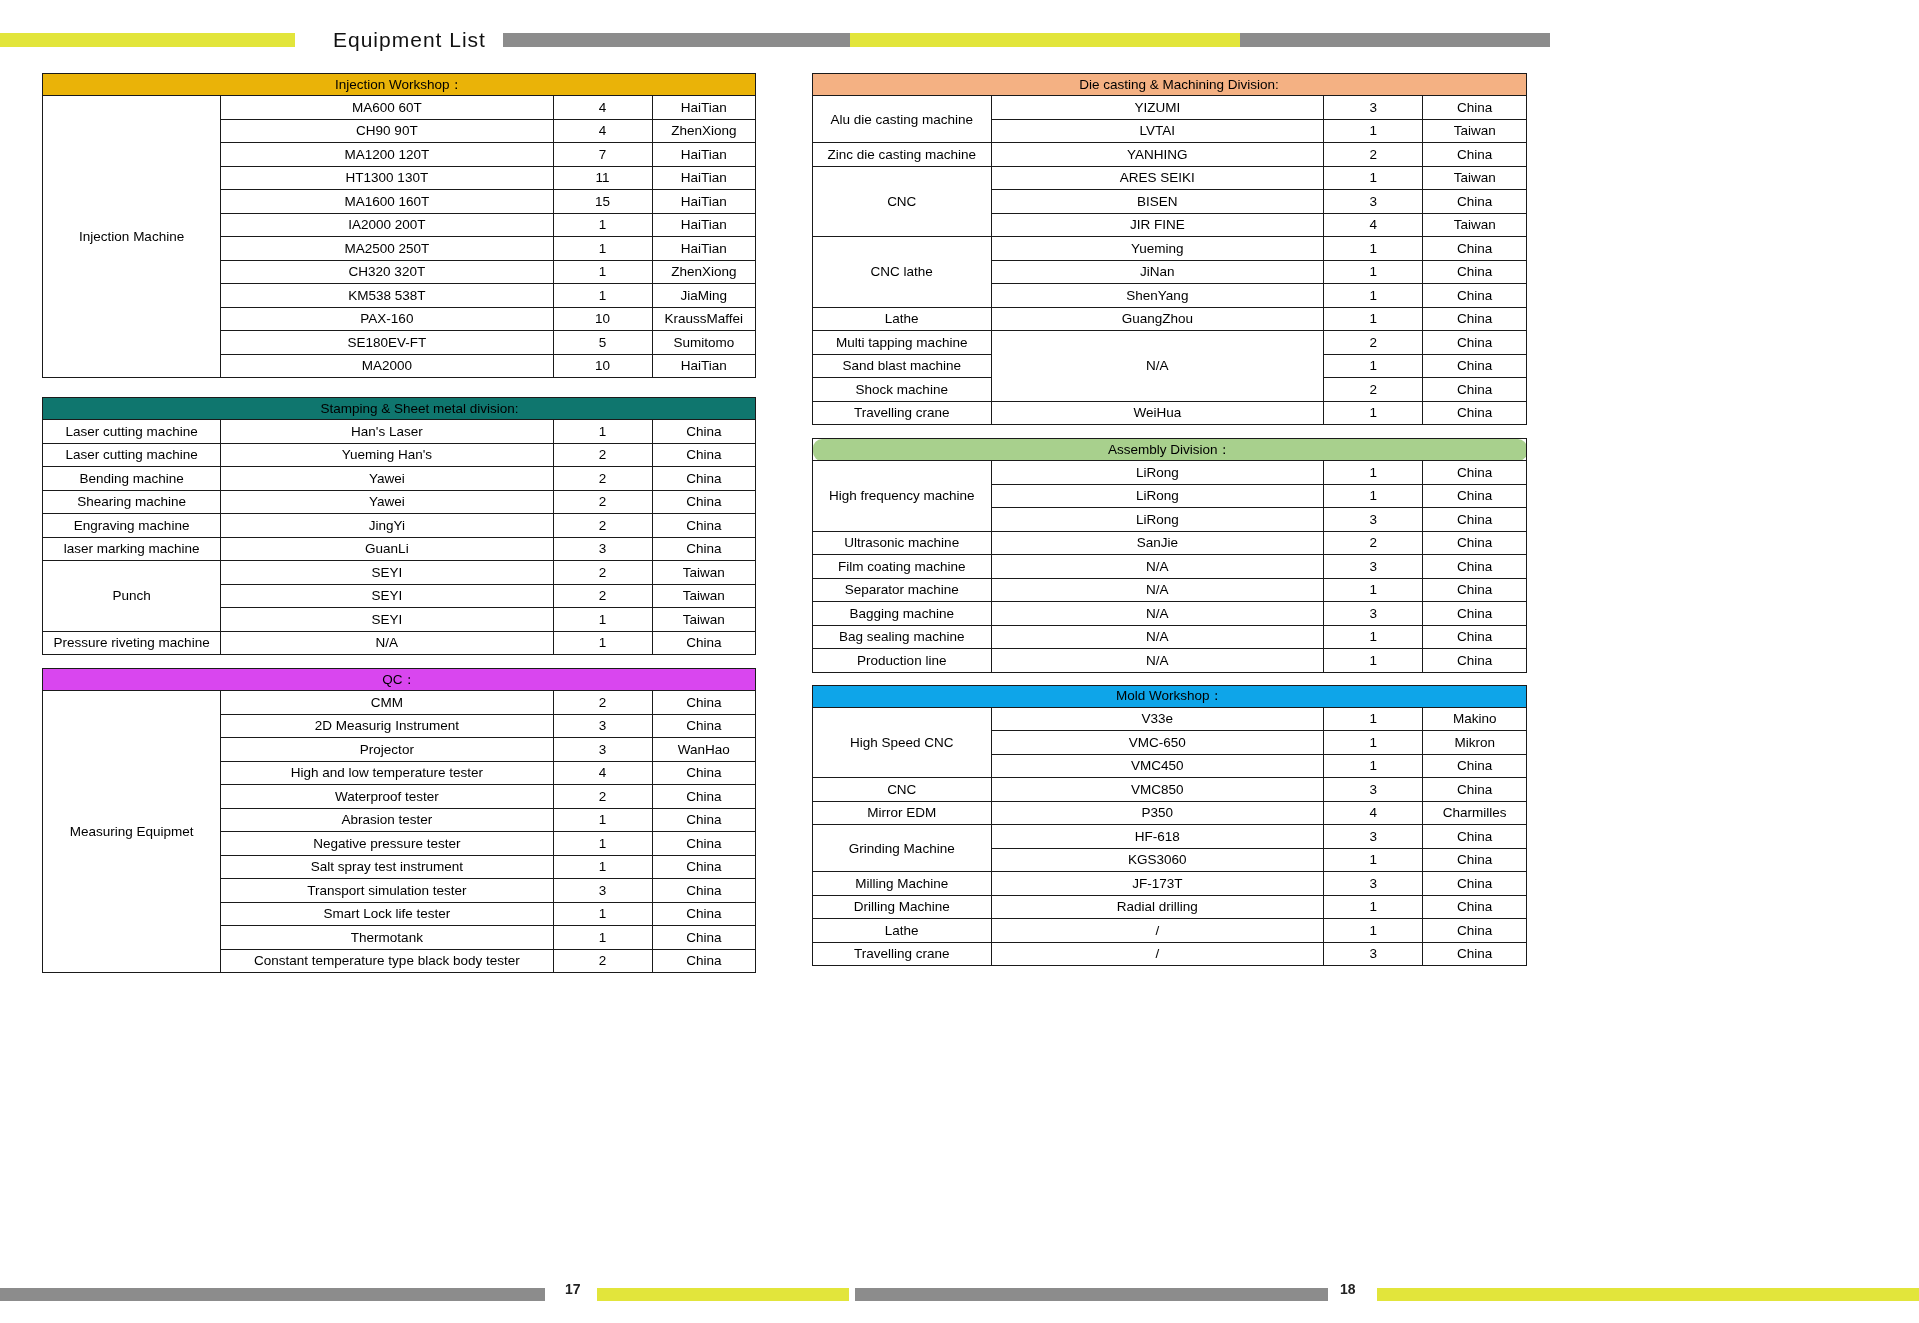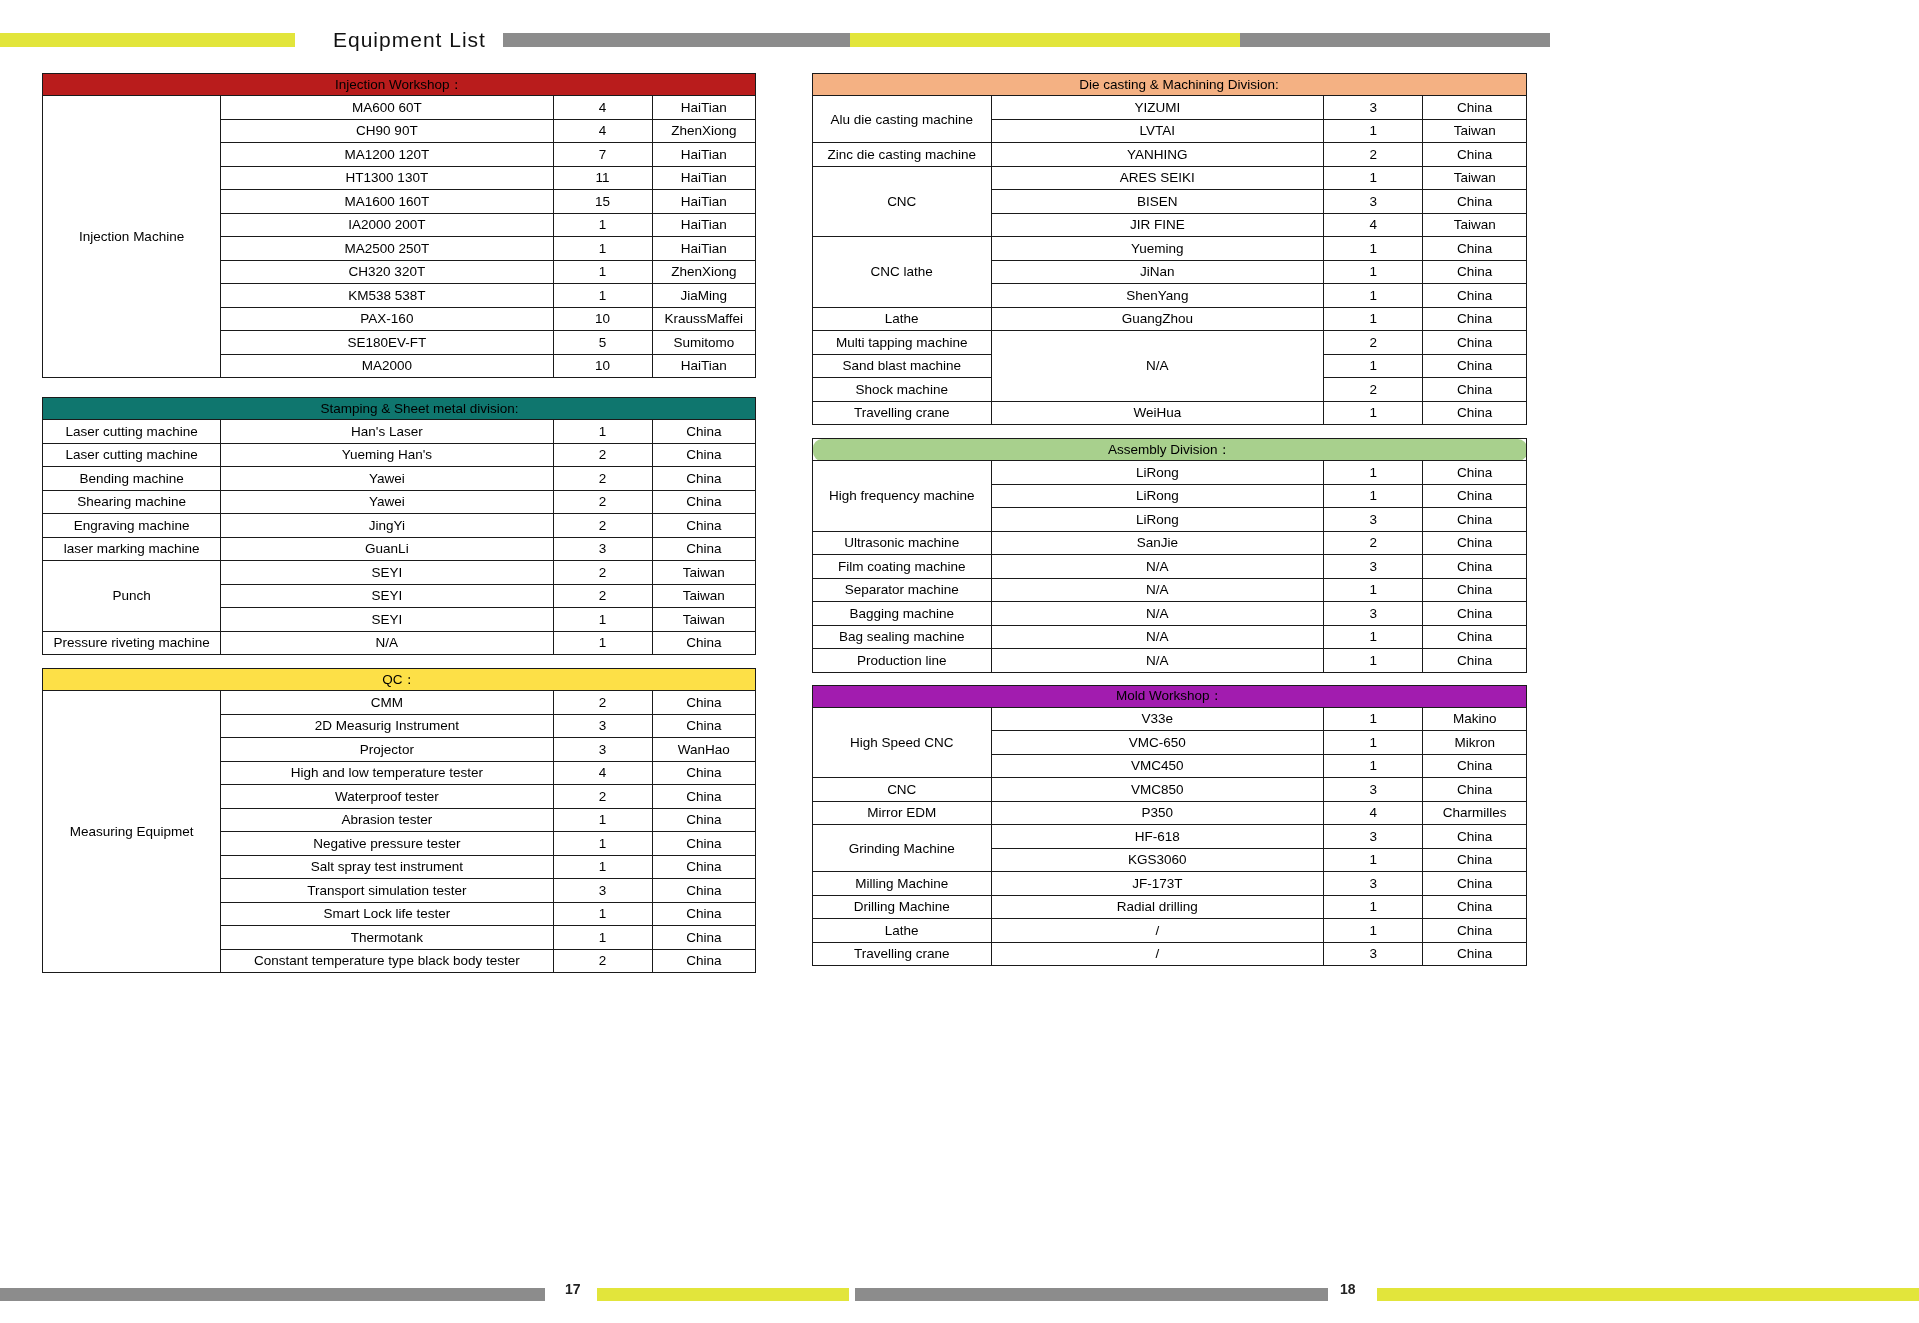--- a/index.html
+++ b/index.html
@@ -69,21 +69,21 @@
 <div class="col-left">
   <table class="eq-table gap-lg">
       <colgroup>
         <col style="width: 25%;">
         <col style="width: 46.6%;">
         <col style="width: 13.9%;">
         <col style="width: 14.5%;">
       </colgroup>
       <thead>
         <tr>
-          <th colspan="4" style="background: #b91c1c;">Injection Workshop：</th>
+          <th colspan="4" style="background: #eab308;">Injection Workshop：</th>
         </tr>
       </thead>
       <tbody>
         <tr>
           <td rowspan="12">Injection Machine</td>
           <td>MA600 60T</td>
           <td>4</td>
           <td>HaiTian</td>
         </tr>
         <tr>
@@ -218,21 +218,21 @@
     </table>
   <table class="eq-table">
       <colgroup>
         <col style="width: 25%;">
         <col style="width: 46.6%;">
         <col style="width: 13.9%;">
         <col style="width: 14.5%;">
       </colgroup>
       <thead>
         <tr>
-          <th colspan="4" style="background: #fde047; margin-left: 12px;">QC：</th>
+          <th colspan="4" style="background: #d946ef; margin-left: 12px;">QC：</th>
         </tr>
       </thead>
       <tbody>
         <tr>
           <td rowspan="12">Measuring Equipmet</td>
           <td>CMM</td>
           <td>2</td>
           <td>China</td>
         </tr>
         <tr>
@@ -456,21 +456,21 @@
     </table>
   <table class="eq-table">
       <colgroup>
         <col style="width: 25%;">
         <col style="width: 46.6%;">
         <col style="width: 13.9%;">
         <col style="width: 14.5%;">
       </colgroup>
       <thead>
         <tr>
-          <th colspan="4" style="background: #a21caf;">Mold Workshop：</th>
+          <th colspan="4" style="background: #0ea5e9;">Mold Workshop：</th>
         </tr>
       </thead>
       <tbody>
         <tr>
           <td rowspan="3">High Speed CNC</td>
           <td>V33e</td>
           <td>1</td>
           <td>Makino</td>
         </tr>
         <tr>

